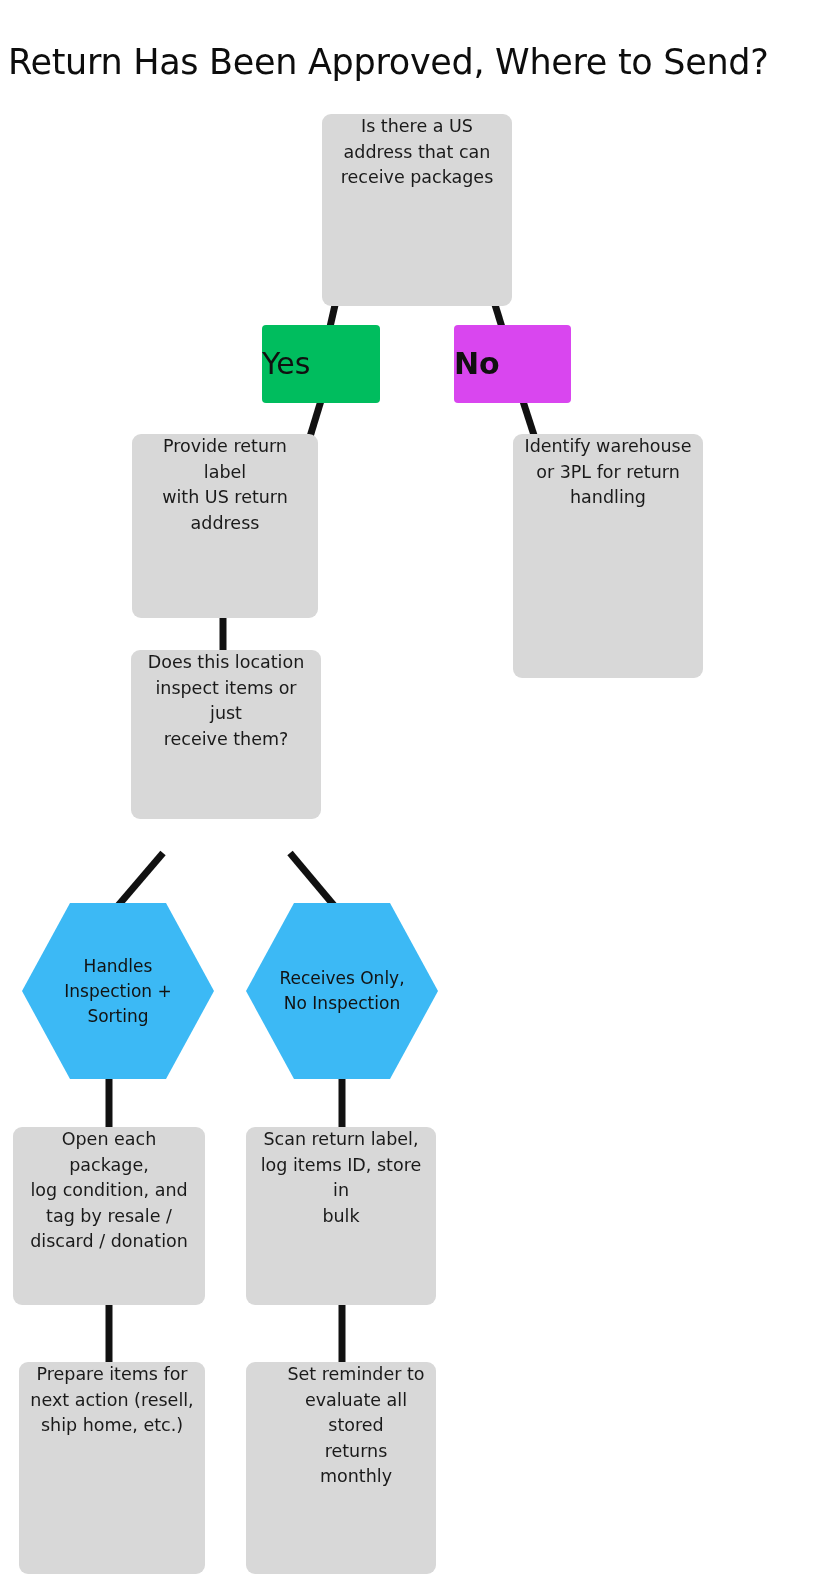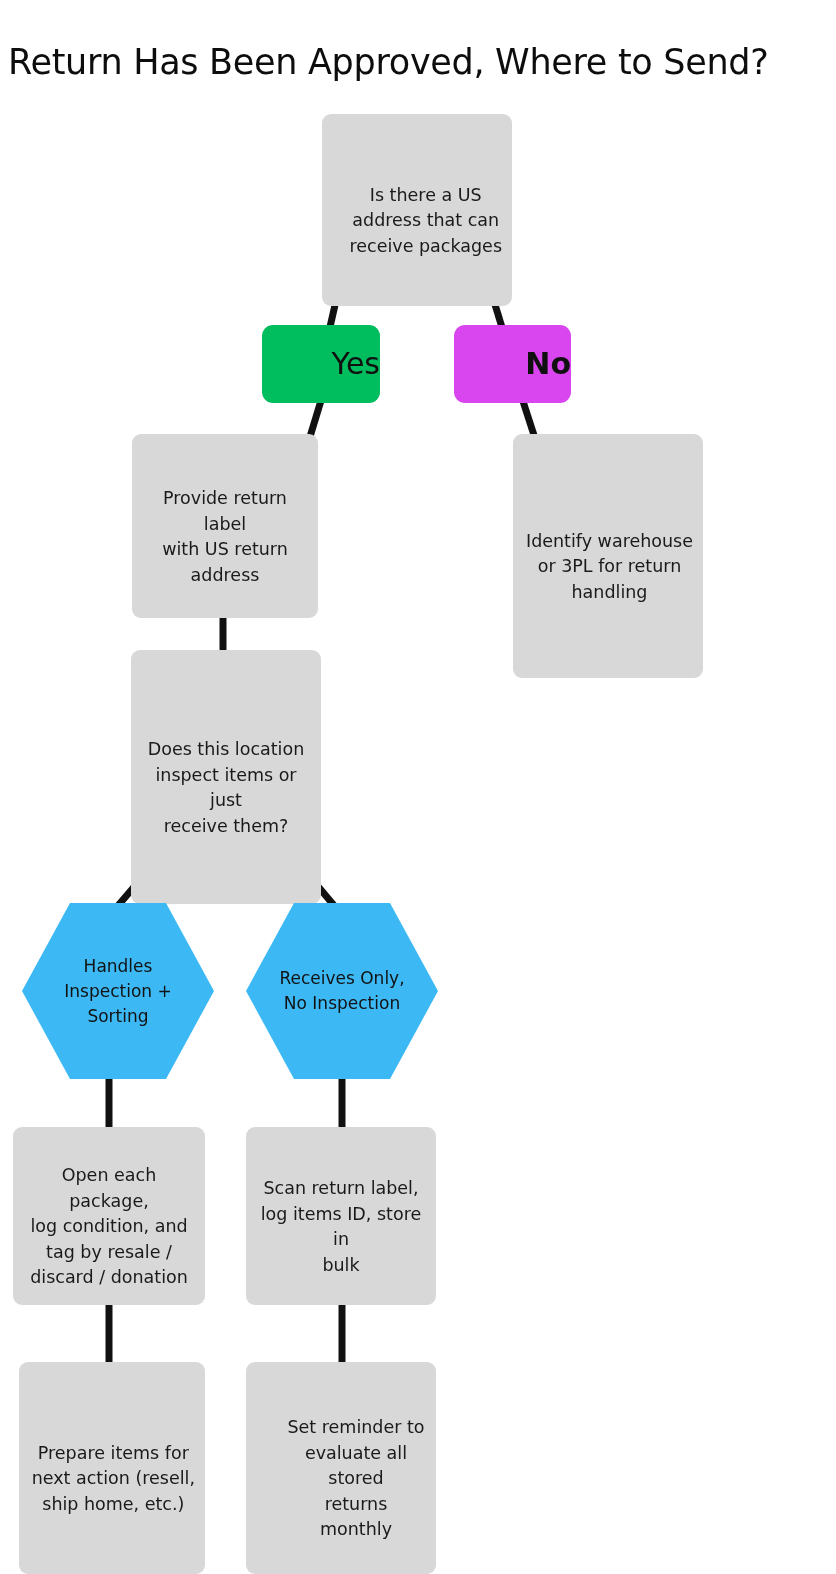--- a/index.html
+++ b/index.html
@@ -46,22 +46,22 @@
   .node {
     position: absolute;
     z-index: 2;
     box-sizing: border-box;
   }
   .card {
     background: #d8d8d8;
     border-radius: 9px;
     overflow: visible;
     display: flex;
-    flex-direction: column;
-    align-items: flex-end;
+    flex-direction: row;
+    align-items: flex-start;
   }
   .card .bar {
     height: 22px;
     background: #fa9428;
     border-radius: 11px;
     margin: 0;
     flex: 0 0 auto;
     position: relative;
     z-index: 3;
   }
@@ -77,24 +77,24 @@
     text-align: center;
     font-size: 17.5px;
     line-height: 25.5px;
     color: #1a1a1a;
     white-space: pre-line;
   }
   .card.t-mid  .body { align-items: center; }
 
   
   .pill {
-    border-radius: 11px;
+    border-radius: 4px;
     display: flex;
     align-items: center;
-    justify-content: flex-end;
+    justify-content: flex-start;
   }
   .pill .txt {
     font-size: 30px;
     color: #101010;
     line-height: 34px;
   }
   .pill.yes { background: #00bd5e; }
   .pill.no  { background: #d946ef; font-weight: bold; }
 
   
@@ -182,21 +182,21 @@
 
   <div class="node card t-mid" style="left:513px; top:434px; width:190px; height:244px;">
     <div class="bar"></div>
     <div class="body">
       <div class="txt">Identify warehouse
 or 3PL for return
 handling</div>
     </div>
   </div>
 
-  <div class="node card t-mid" style="left:131px; top:650px; width:190px; height:254px;">
+  <div class="node card t-mid" style="left:131px; top:650px; width:190px; height:169px;">
     <div class="bar"></div>
     <div class="body">
       <div class="txt">Does this location
 inspect items or just
 receive them?</div>
     </div>
   </div>
 
   <div class="hex" style="left:22px; top:903px; width:192px; height:176px;">
     <div class="shape"></div>

